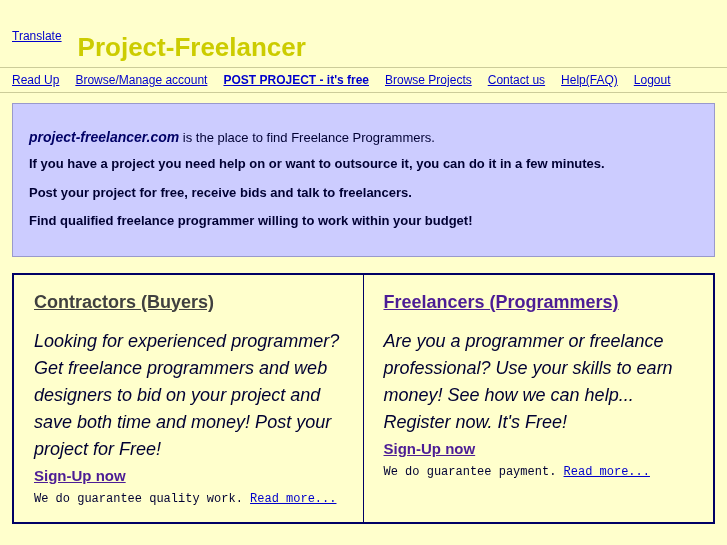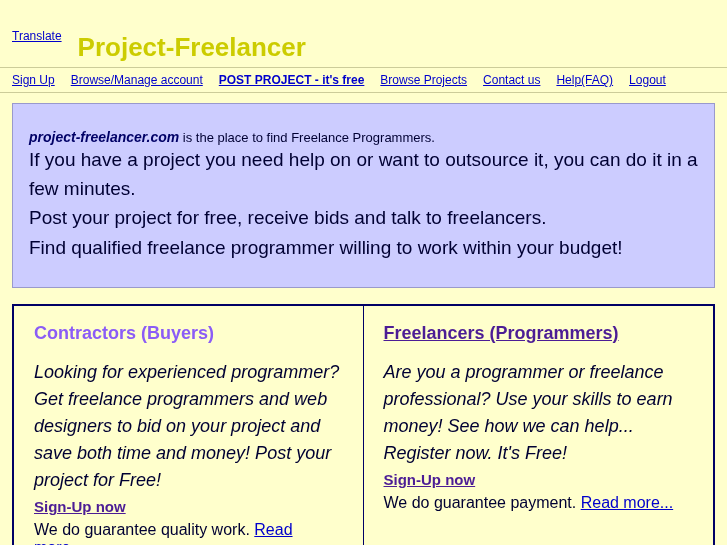--- a/index.html
+++ b/index.html
@@ -72,24 +72,25 @@
       font-size: 14px;
       color: #000066;
       display: inline;
     }
     #intro-box .tagline {
       font-size: 13px;
       color: #000033;
       display: inline;
     }
     #intro-box p {
-      margin-top: 1px;
-      font-size: 19px;
+      margin-top: 9px;
+      font-size: 13px;
       color: #000033;
       line-height: 1.5;
+      font-weight: bold;
     }
 
     
     #main-content {
       margin: 16px 12px 12px 12px;
       border: 2px solid #000066;
       display: grid;
       grid-template-columns: 1fr 1fr;
     }
 
@@ -97,21 +98,22 @@
       padding: 16px 20px;
     }
 
     .column-left {
       border-right: 1px solid #000066;
     }
 
     .column-heading {
       font-size: 18px;
       font-weight: bold;
-      color: #8b5cf6;
+      color: #404040;
+      text-decoration: underline;
       cursor: pointer;
       margin-bottom: 14px;
       line-height: 1.3;
     }
 
     .column-heading-right {
       color: #4c1d95;
       text-decoration: underline;
       cursor: pointer;
     }
@@ -128,40 +130,41 @@
       font-size: 15px;
       font-weight: bold;
       color: #4c1d95;
       text-decoration: underline;
       cursor: pointer;
       display: block;
       margin-bottom: 6px;
     }
 
     .guarantee-text {
-      font-size: 16px;
-      color: #000033;
+      font-size: 12px;
+      color: #000033;
+      font-family: Liberation Mono, monospace;
     }
 
     .read-more {
       color: #0000cc;
       text-decoration: underline;
       cursor: pointer;
     }
   </style>
 </head>
 <body>
 
 <div id="header">
   <a id="translate-link">Translate</a>
   <span id="site-title">Project-Freelancer</span>
 </div>
 
 <div id="navbar">
-  <span class="nav-item">Sign Up</span>
+  <span class="nav-item">Read Up</span>
   <span class="nav-item">Browse/Manage account</span>
   <span class="nav-item bold">POST PROJECT - it's free</span>
   <span class="nav-item">Browse Projects</span>
   <span class="nav-item">Contact us</span>
   <span class="nav-item">Help(FAQ)</span>
   <span class="nav-item">Logout</span>
 </div>
 
 <div id="intro-box">
   <div>

